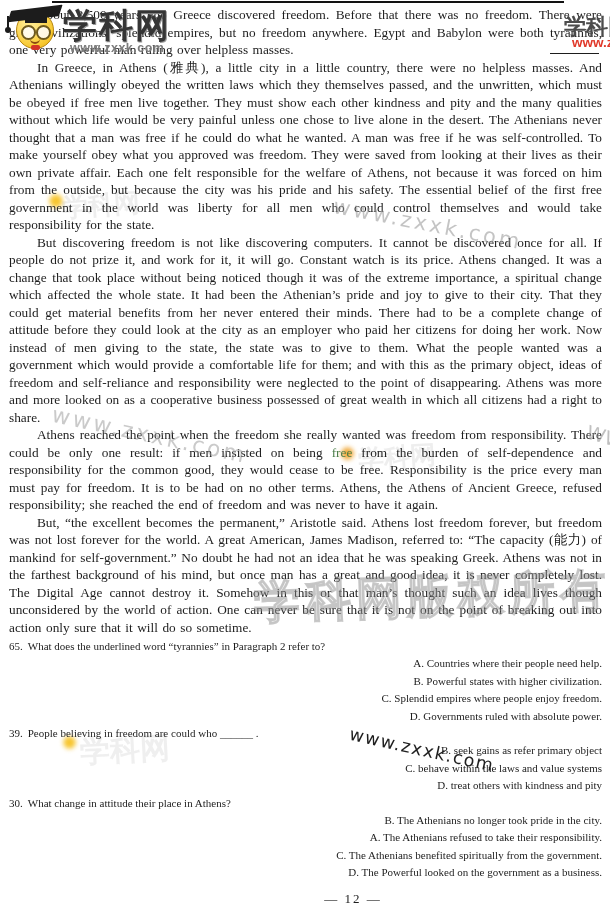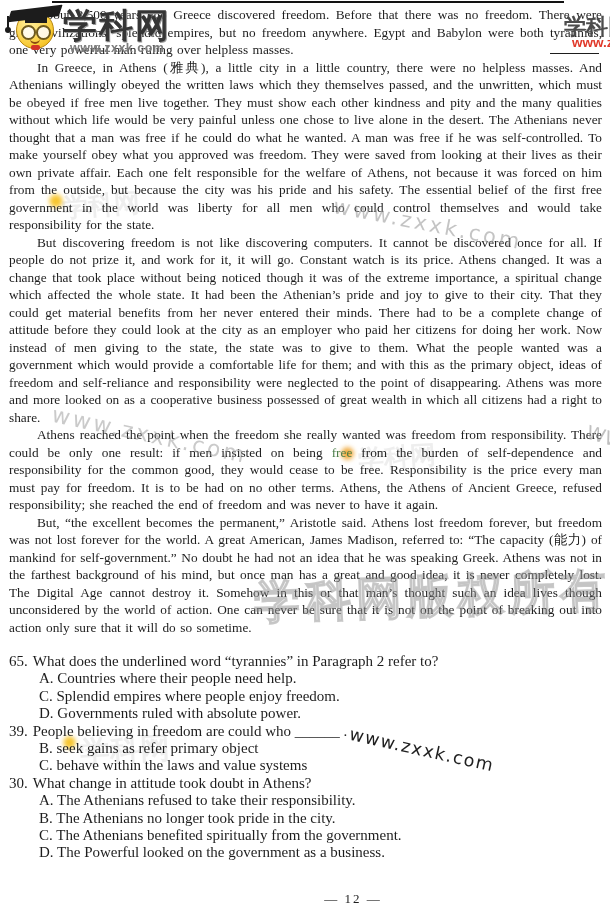--- a/index.html
+++ b/index.html
@@ -8,24 +8,24 @@
     font-family:"Liberation Serif","DejaVu Serif",serif; color:#1d1d1d;
     overflow:hidden;
   }
   .content { position:absolute; left:9px; top:6px; width:593px; z-index:1; }
   .para {
     margin:0; text-align:justify; text-indent:28px;
     font-size:13.3px; line-height:17.5px; word-spacing:1.2px;
   }
   .u-word { border-bottom:1.6px solid #1d1d1d; padding-bottom:13px; }
   .green-word { color:#4a7c46; }
-  .questions { margin-top:17px; font-size:15px; line-height:17.4px; }
+  .questions { margin-top:2px; font-size:11px; line-height:17.4px; }
   .stem { text-align:left; }
   .qnum { margin-right:5px; }
-  .option { padding-left:30px; text-align:left; }
+  .option { padding-left:30px; text-align:right; }
   .footer {
     position:absolute; left:0; width:100%; top:891px; text-align:center;
     font-size:13px; letter-spacing:2px; z-index:1;padding-left:48px;
   }
   
   .topline { position:absolute; left:52px; top:1px; width:512px; height:2.4px; background:#121212; z-index:4; }
   
   .wm { position:absolute; pointer-events:none; }
   .logo { left:10px; top:3px; width:190px; height:62px; z-index:3; }
   .logo-face { position:absolute; left:6px; top:8px; width:36px; height:36px; border-radius:50%;
@@ -100,32 +100,34 @@
       <p class="para">In Greece, in Athens (雅典), a little city in a little country, there were no helpless masses. And Athenians willingly obeyed the written laws which they themselves passed, and the unwritten, which must be obeyed if free men live together. They must show each other kindness and pity and the many qualities without which life would be very painful unless one chose to live alone in the desert. The Athenians never thought that a man was free if he could do what he wanted. A man was free if he was self-controlled. To make yourself obey what you approved was freedom. They were saved from looking at their lives as their own private affair. Each one felt responsible for the welfare of Athens, not because it was forced on him from the outside, but because the city was his pride and his safety. The essential belief of the first free government in the world was liberty for all men who could control themselves and would take responsibility for the state.</p>
       <p class="para">But discovering freedom is not like discovering computers. It cannot be discovered once for all. If people do not prize it, and work for it, it will go. Constant watch is its price. Athens changed. It was a change that took place without being noticed though it was of the extreme importance, a spiritual change which affected the whole state. It had been the Athenian’s pride and joy to give to their city. That they could get material benefits from her never entered their minds. There had to be a complete change of attitude before they could look at the city as an employer who paid her citizens for doing her work. Now instead of men giving to the state, the state was to give to them. What the people wanted was a government which would provide a comfortable life for them; and with this as the primary object, ideas of freedom and self-reliance and responsibility were neglected to the point of disappearing. Athens was more and more looked on as a cooperative business possessed of great wealth in which all citizens had a right to share.</p>
       <p class="para"><span>Athens reached the point when the freedom she really wanted was freedom from responsibility. There could be only one result: if men insisted on being </span><span class="green-word">free</span><span> from the burden of self-dependence and responsibility for the common good, they would cease to be free. Responsibility is the price every man must pay for freedom. It is to be had on no other terms. Athens, the Athens of Ancient Greece, refused responsibility; she reached the end of freedom and was never to have it again.</span></p>
       <p class="para">But, “the excellent becomes the permanent,” Aristotle said. Athens lost freedom forever, but freedom was not lost forever for the world. A great American, James Madison, referred to: “The capacity (能力) of mankind for self-government.” No doubt he had not an idea that he was speaking Greek. Athens was not in the farthest background of his mind, but once man has a great and good idea, it is never completely lost. The Digital Age cannot destroy it. Somehow in this or that man’s thought such an idea lives though unconsidered by the world of action. One can never be sure that it is not on the point of breaking out into action only sure that it will do so sometime.</p>
     </div>
 
     <div class="questions">
       <div class="question">
         <div class="stem"><span class="qnum">65.</span><span>What does the underlined word “tyrannies” in Paragraph 2 refer to?</span></div>
         <div class="option">A. Countries where their people need help.</div>
+        <div class="option">B. Powerful states with higher civilization.</div>
         <div class="option">C. Splendid empires where people enjoy freedom.</div>
         <div class="option">D. Governments ruled with absolute power.</div>
       </div>
       <div class="question">
         <div class="stem"><span class="qnum">39.</span><span>People believing in freedom are could who ______ .</span></div>
         <div class="option">B. seek gains as refer primary object</div>
         <div class="option">C. behave within the laws and value systems</div>
+        <div class="option">D. treat others with kindness and pity</div>
       </div>
       <div class="question">
-        <div class="stem"><span class="qnum">30.</span><span>What change in attitude took doubt in Athens?</span></div>
+        <div class="stem"><span class="qnum">30.</span><span>What change in attitude their place in Athens?</span></div>
+        <div class="option">B. The Athenians no longer took pride in the city.</div>
         <div class="option">A. The Athenians refused to take their responsibility.</div>
-        <div class="option">B. The Athenians no longer took pride in the city.</div>
         <div class="option">C. The Athenians benefited spiritually from the government.</div>
         <div class="option">D. The Powerful looked on the government as a business.</div>
       </div>
     </div>
   </div>
 
   <div class="wm diag diag1">www.zxxk.com</div>
   <div class="wm diag diag2">www.zxxk.com</div>
   <div class="wm edge-wm">WWW</div>
   <div class="wm hollow">学科网版权所有</div>

